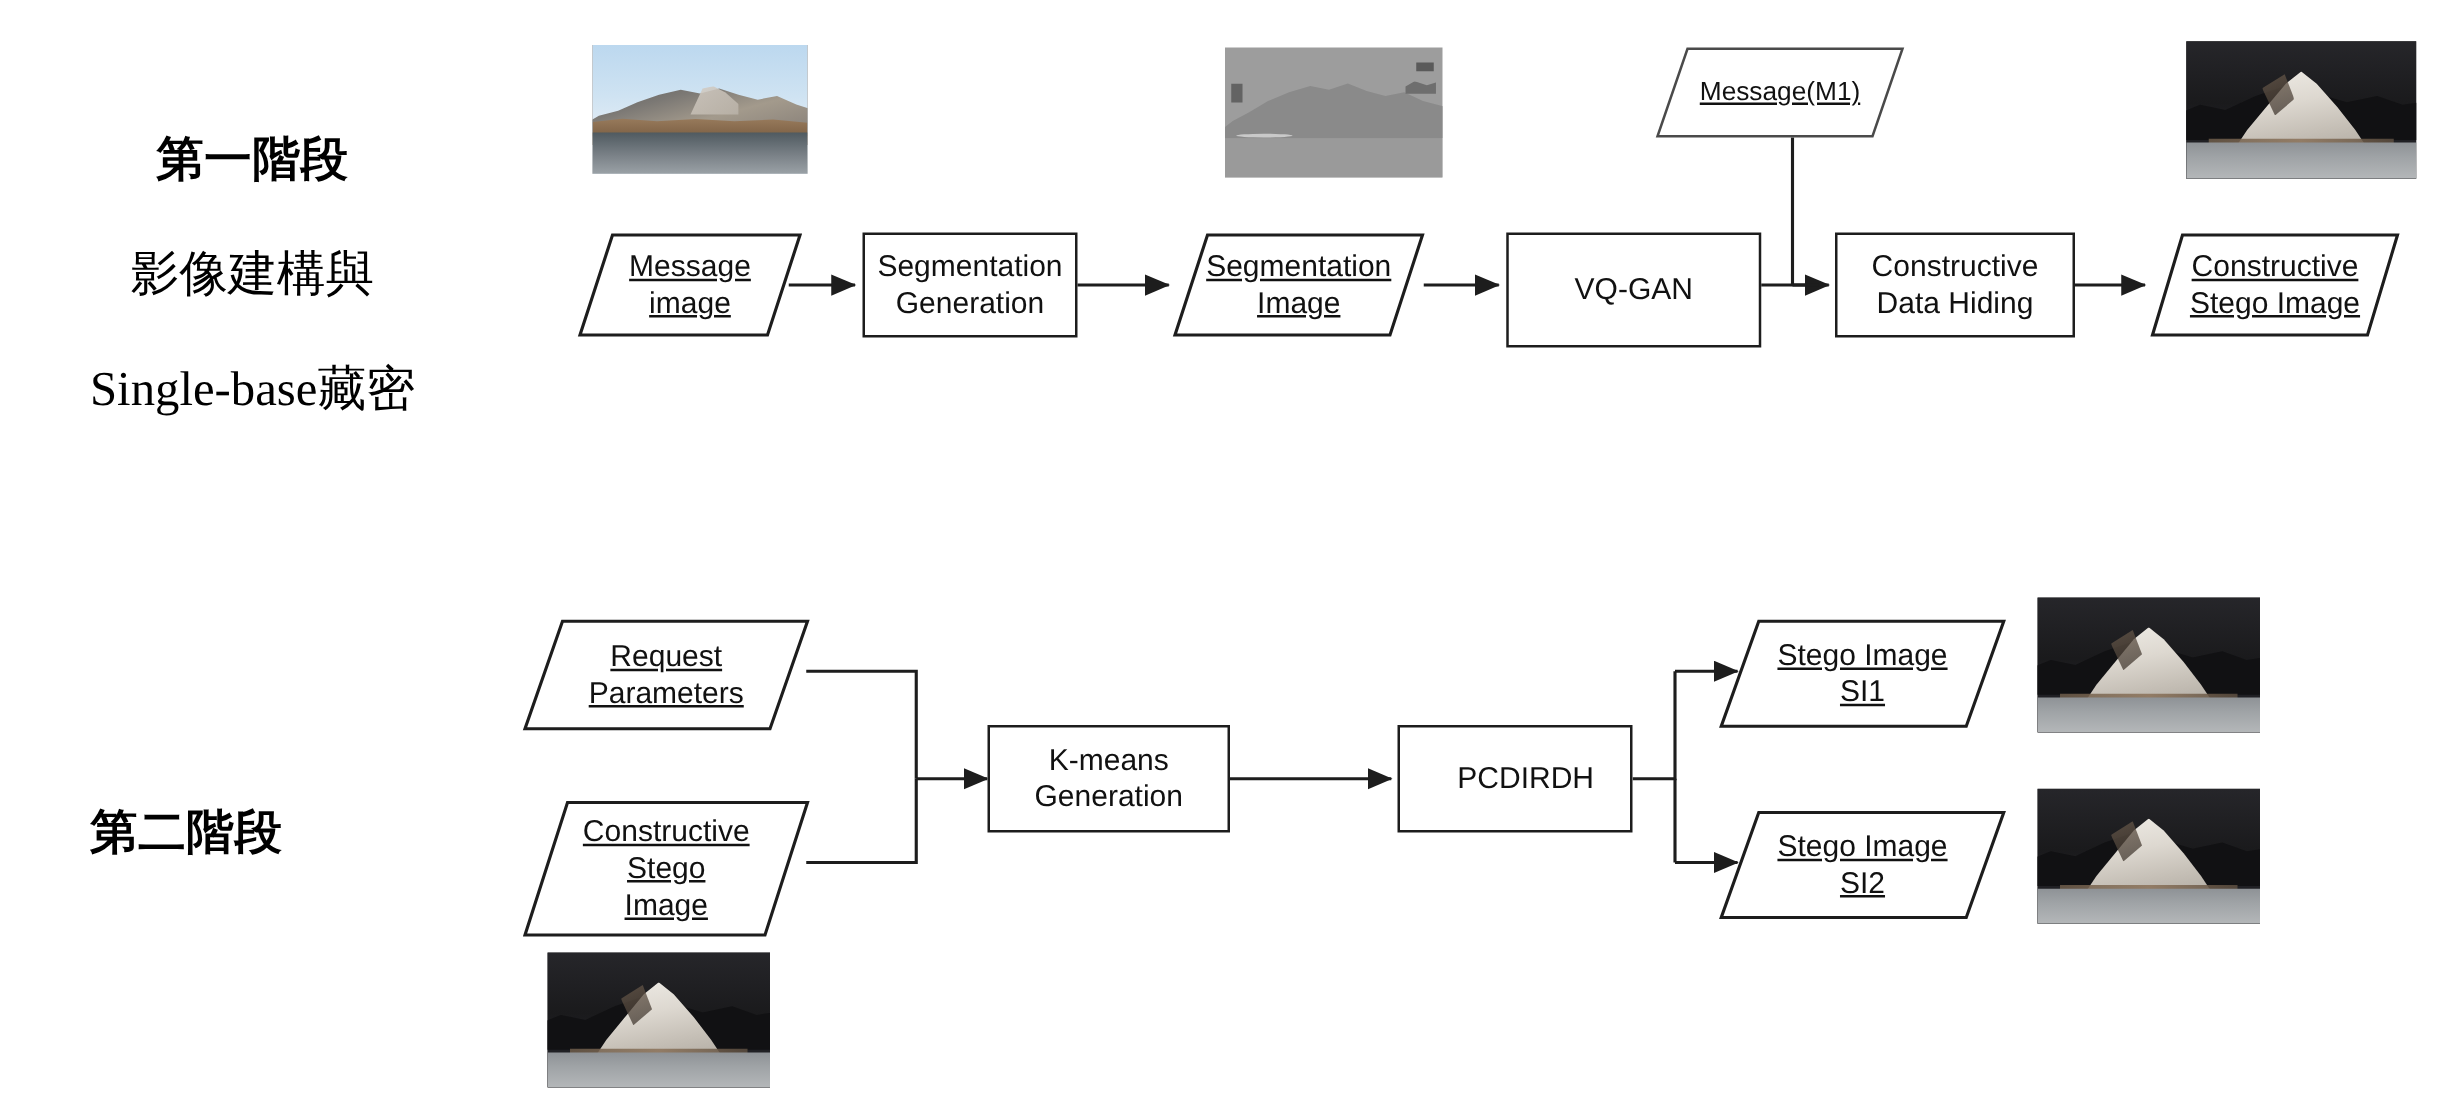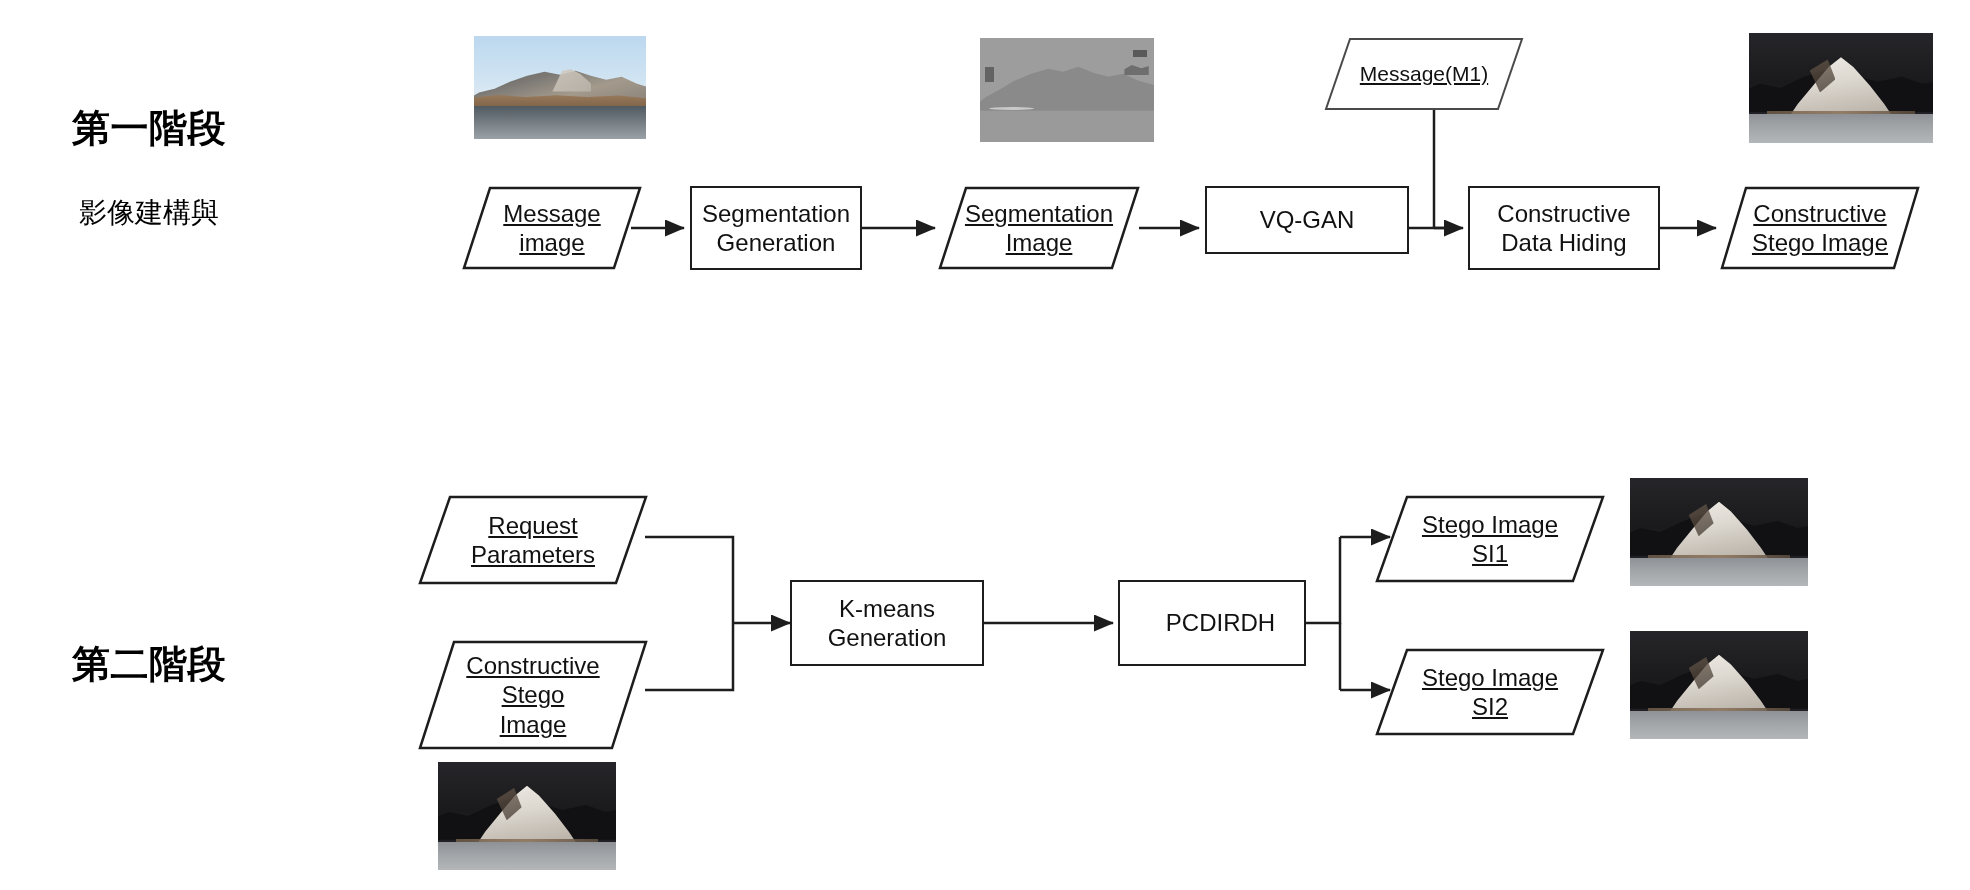--- a/index.html
+++ b/index.html
@@ -31,24 +31,24 @@
   }
   .stage-label .ln1 {
     display: block;
     font-weight: bold;
     font-size: 38px;
     letter-spacing: 0.5px;
   }
   .stage-label .ln2, .stage-label .ln3 {
     display: block;
     font-weight: normal;
-    font-size: 28px;
+    font-size: 39px;
   }
   #stage1-label { left: 72px; top: 62px; }
-  #stage2-label { left: 72px; top: 600px; font-family: Liberation Mono, monospace; }
+  #stage2-label { left: 72px; top: 600px; }
 
   
   .node {
     position: absolute;
     box-sizing: border-box;
     display: flex;
     align-items: center;
     justify-content: center;
     text-align: center;
     font-family: "Liberation Sans", sans-serif;
@@ -216,20 +216,21 @@
 
   <polyline points="1306,623 1340,623 1340,537" stroke="#1d1d1d" stroke-width="2.5" fill="none"></polyline>
   <polyline points="1340,623 1340,690" stroke="#1d1d1d" stroke-width="2.5" fill="none"></polyline>
   <line x1="1340" y1="537" x2="1390" y2="537" stroke="#1d1d1d" stroke-width="2.5" fill="none" marker-end="url(#arrowhead)"></line>
   <line x1="1340" y1="690" x2="1390" y2="690" stroke="#1d1d1d" stroke-width="2.5" fill="none" marker-end="url(#arrowhead)"></line>
 </svg>
 
 <div class="stage-label" id="stage1-label">
   <span class="ln1">第一階段</span>
   <span class="ln2">影像建構與</span>
+  <span class="ln3">Single-base藏密</span>
 </div>
 
 <div class="stage-label" id="stage2-label">
   <span class="ln1">第二階段</span>
 </div>
 
 <div class="thumb photo-color" style="left:474px; top:36px; width:172px; height:103px;">
   <div class="sky"></div>
   <div class="mtn"></div>
   <div class="snow"></div>
@@ -269,21 +270,21 @@
 </div>
 
 <div class="para-wrap" style="left:938px; top:186px; width:202px; height:84px;">
   <svg width="202" height="84">
     <polygon points="28,2 200,2 174,82 2,82" fill="#ffffff" stroke="#1d1d1d" stroke-width="2.5"></polygon>
   </svg>
   <div class="para-text">Segmentation
 Image</div>
 </div>
 
-<div class="node rect" style="left:1205px; top:186px; width:204px; height:68px;">
+<div class="node rect" style="left:1205px; top:186px; width:204px; height:92px;">
   <span>VQ-GAN</span>
 </div>
 
 <div class="para-wrap" style="left:1324px; top:37px; width:200px; height:74px;">
   <svg width="200" height="74">
     <polygon points="26,2 198,2 174,72 2,72" fill="#ffffff" stroke="#4a4a4a" stroke-width="2"></polygon>
   </svg>
   <div class="para-text small">Message(M1)</div>
 </div>
 

